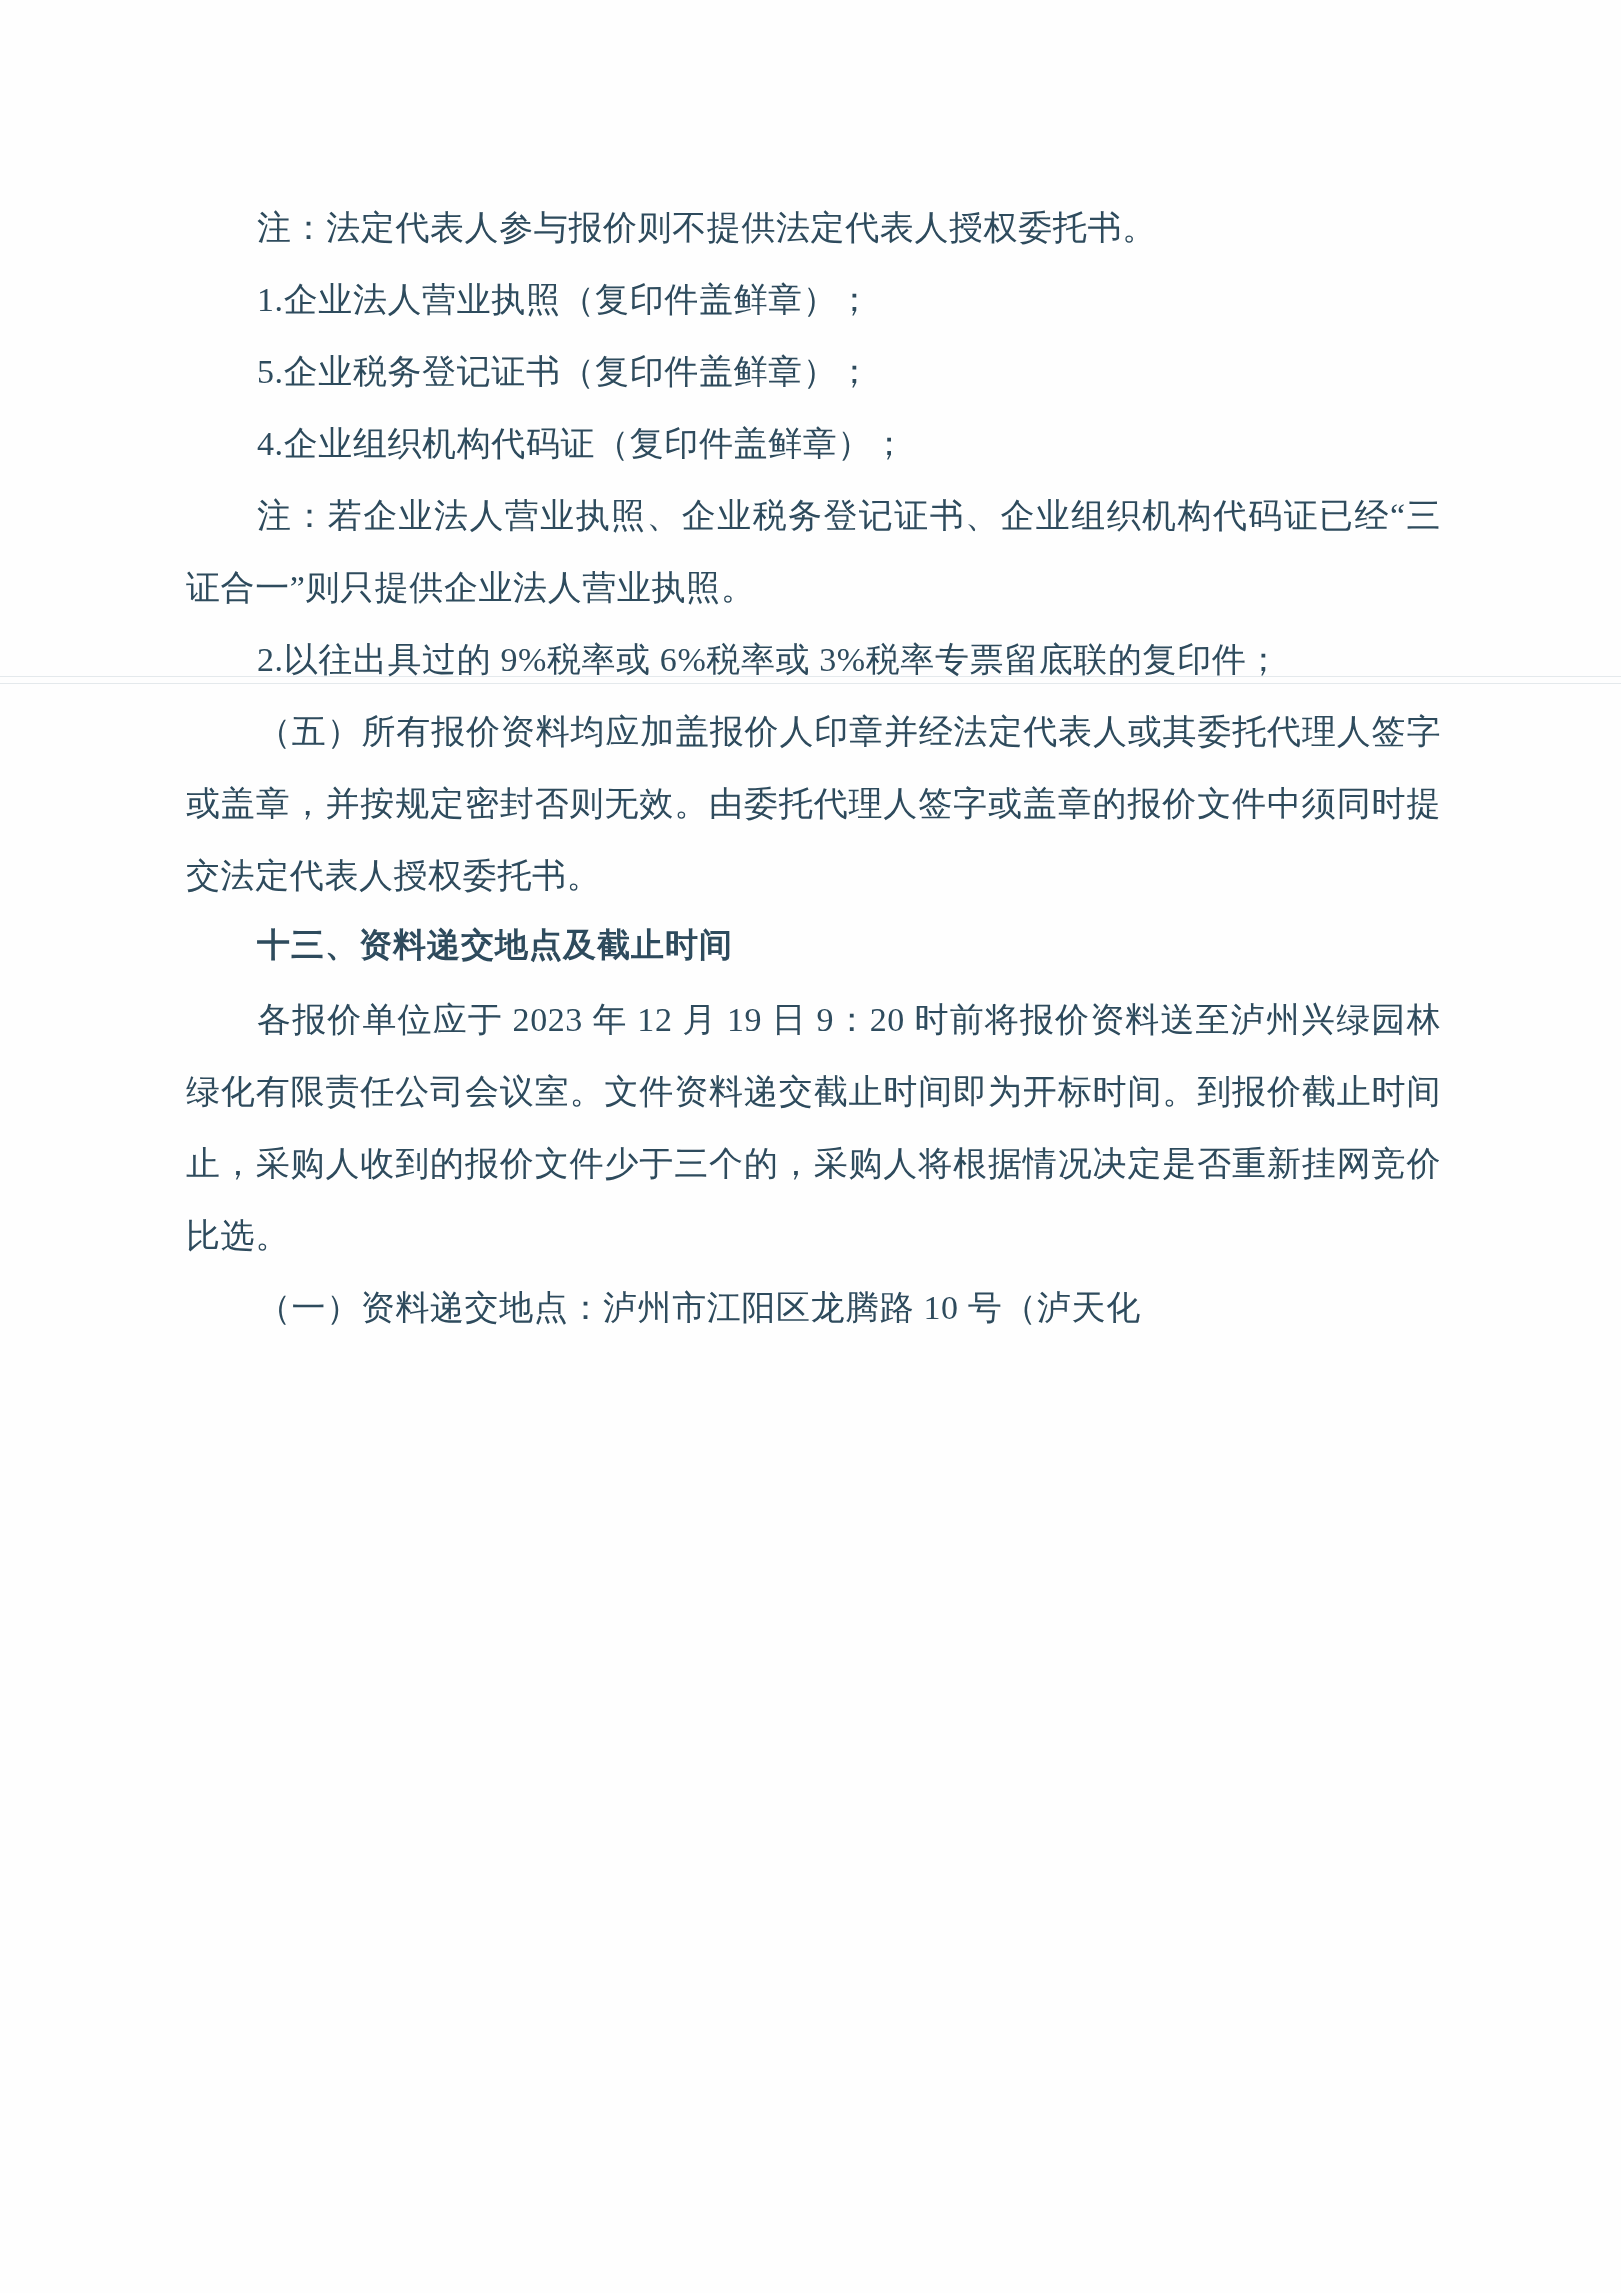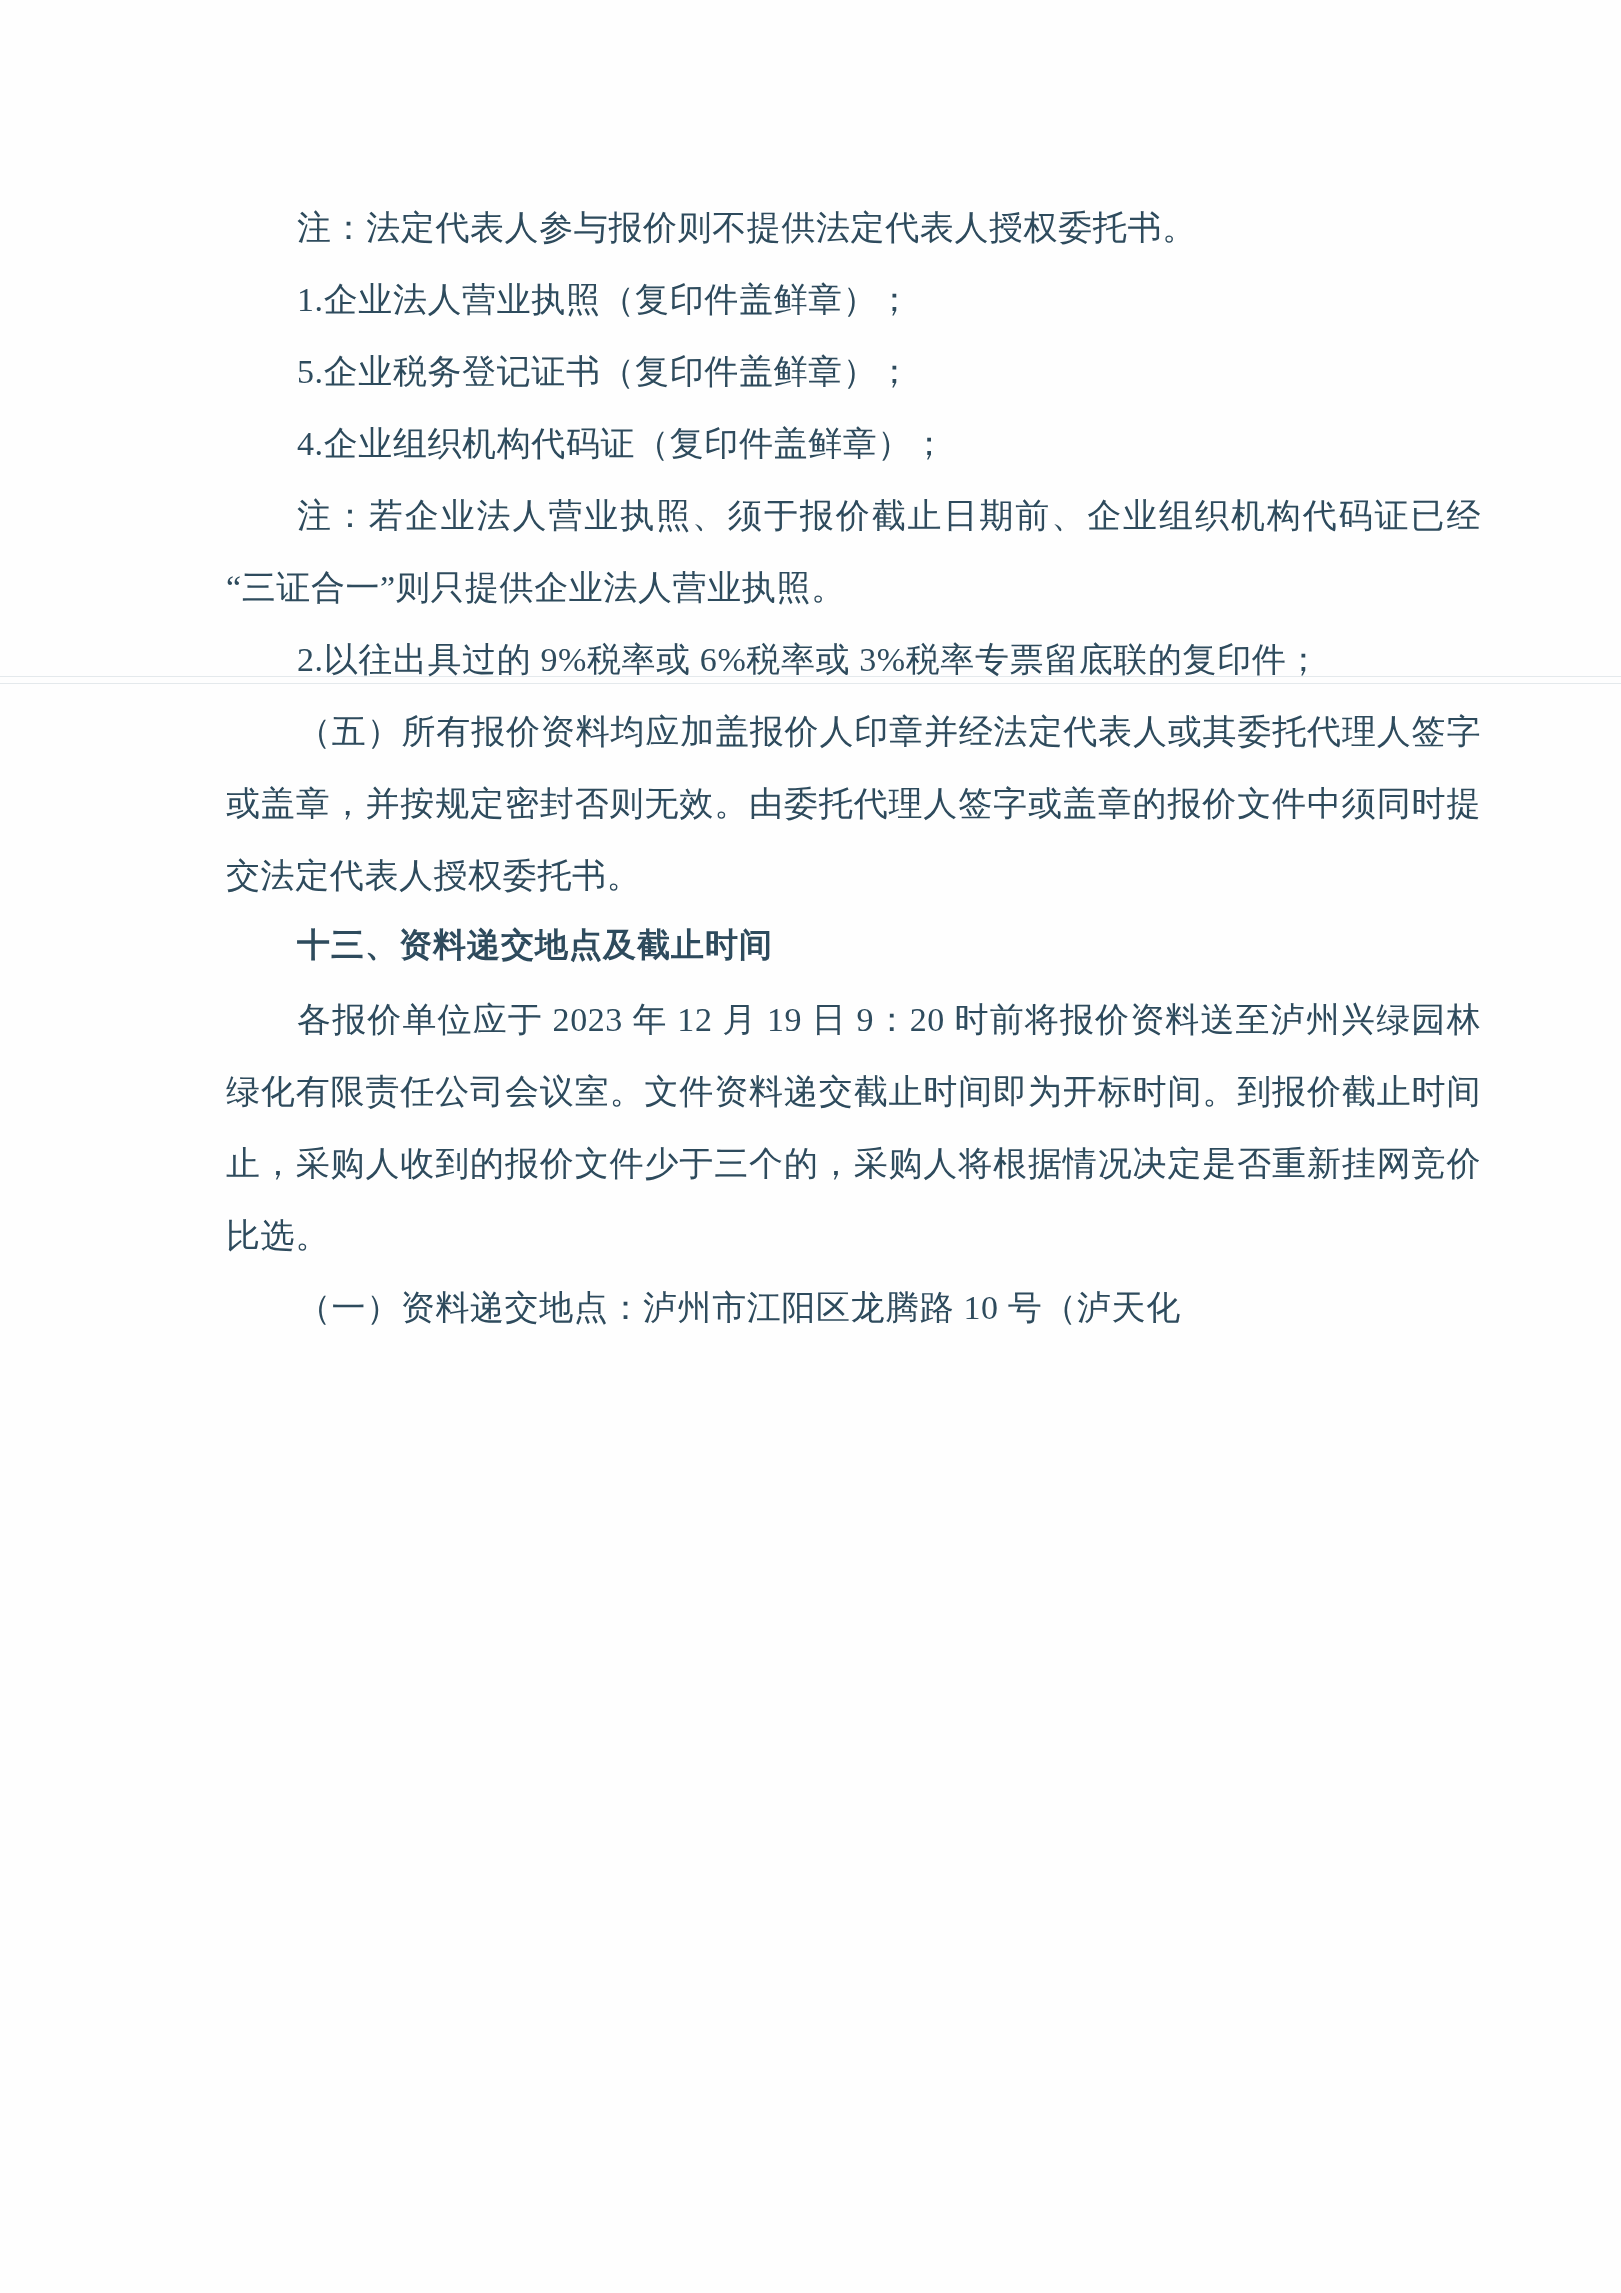--- a/index.html
+++ b/index.html
@@ -25,21 +25,20 @@
     background: #e4e9ec;
   }
   .scan-line.a { top: 676px; }
   .scan-line.b { top: 683px; }
 
   .content {
     position: absolute;
     left: 186px;
     top: 192px;
     width: 1255px;
-    margin-left: 40px;
   }
   p {
     margin: 0 0 0 0;
     font-size: 34px;
     line-height: 72px;
     text-align: justify;
     text-justify: inter-ideograph;
     letter-spacing: 0.6px;
     color: #2e4b5d;
     font-weight: 400;
@@ -63,21 +62,21 @@
 
   <div class="scan-line a"></div>
   <div class="scan-line b"></div>
 
   <div class="content">
 
     <p class="indent">注：法定代表人参与报价则不提供法定代表人授权委托书。</p>
     <p class="indent">1.企业法人营业执照（复印件盖鲜章）；</p>
     <p class="indent">5.企业税务登记证书（复印件盖鲜章）；</p>
     <p class="indent">4.企业组织机构代码证（复印件盖鲜章）；</p>
-    <p class="indent">注：若企业法人营业执照、须于报价截止日期前、企业组织机构代码证已经“三证合一”则只提供企业法人营业执照。</p>
+    <p class="indent">注：若企业法人营业执照、企业税务登记证书、企业组织机构代码证已经“三证合一”则只提供企业法人营业执照。</p>
     <p class="indent">2.以往出具过的 9%税率或 6%税率或 3%税率专票留底联的复印件；</p>
     <p class="indent">（五）所有报价资料均应加盖报价人印章并经法定代表人或其委托代理人签字或盖章，并按规定密封否则无效。由委托代理人签字或盖章的报价文件中须同时提交法定代表人授权委托书。</p>
     <p class="heading">十三、资料递交地点及截止时间</p>
     <p class="indent">各报价单位应于 2023 年 12 月 19 日 9：20 时前将报价资料送至泸州兴绿园林绿化有限责任公司会议室。文件资料递交截止时间即为开标时间。到报价截止时间止，采购人收到的报价文件少于三个的，采购人将根据情况决定是否重新挂网竞价比选。</p>
     <p class="indent">（一）资料递交地点：泸州市江阳区龙腾路 10 号（泸天化</p>
 
   </div>
 </div>
 
 

